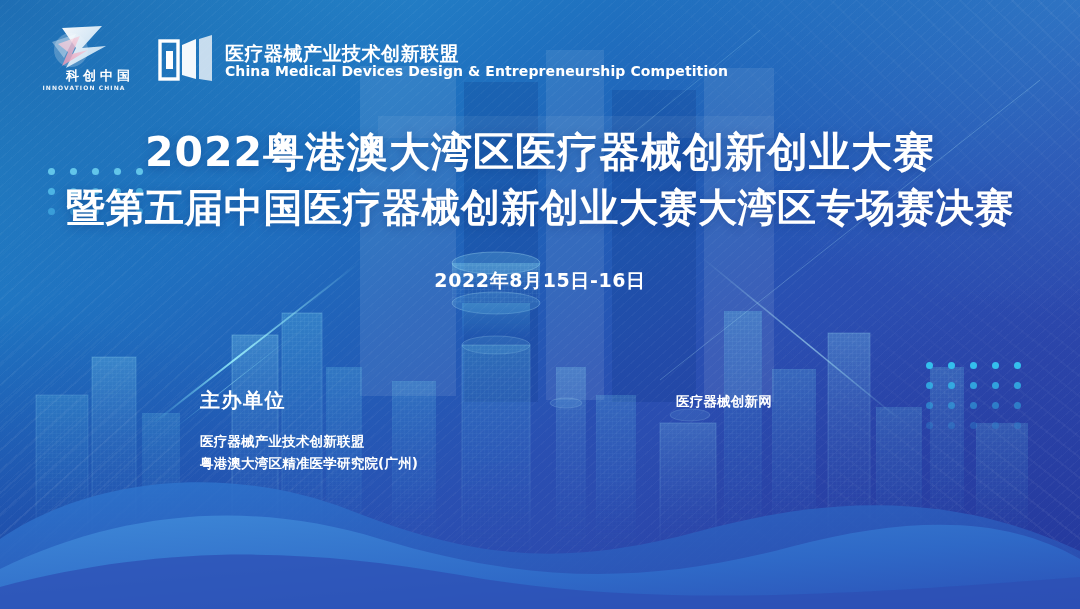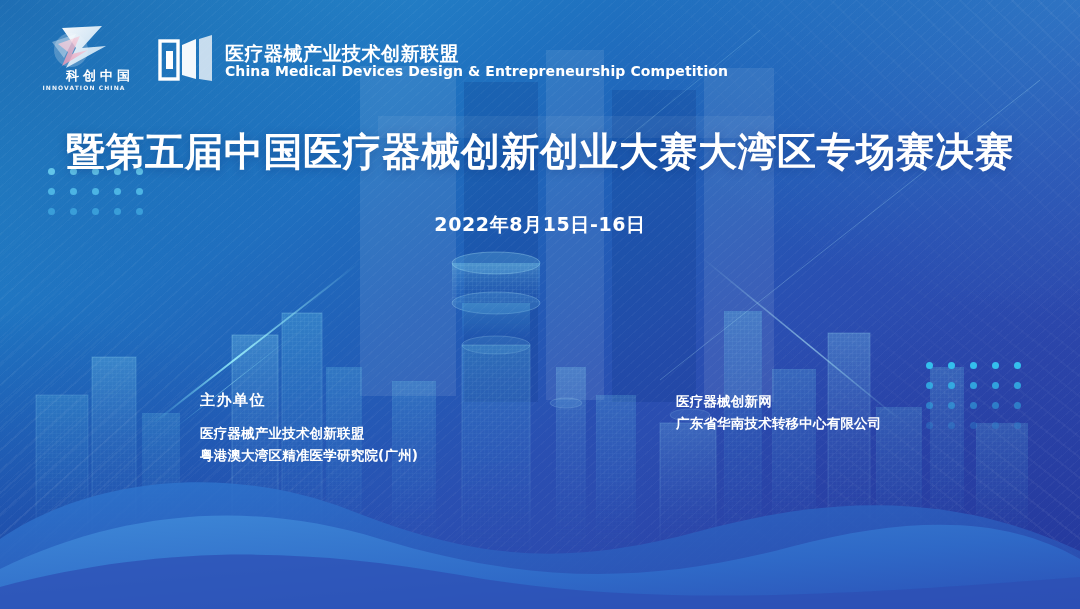--- a/index.html
+++ b/index.html
@@ -161,22 +161,22 @@
     margin-top: 32px;
     color: #ffffff; font-size: 19px; font-weight: 700;
     letter-spacing: 0.6px; white-space: nowrap;
   }
 
   
   .org { position: absolute; }
   .org-host { left: 200px; top: 390px; }
   .org-co   { left: 676px; top: 390px; }
   .org-head {
-    color: #ffffff; font-size: 15px; font-weight: 700;
-    letter-spacing: 1.5px; line-height: 20px; margin-bottom: 12px;
+    color: #ffffff; font-size: 20px; font-weight: 700;
+    letter-spacing: 1.5px; line-height: 20px; margin-bottom: 20px;
     white-space: nowrap;
   }
   .org-line {
     color: #ffffff; font-size: 13.5px; font-weight: 700;
     letter-spacing: 0.2px; line-height: 22px; white-space: nowrap;
   }
 </style>
 </head>
 <body>
 
@@ -420,28 +420,28 @@
         <path d="M41 4 L54 0 L54 46 L41 44 Z" fill="#ffffff" opacity="0.75"></path>
       </svg>
       <div class="cmd-txt">
         <div class="cmd-cn">医疗器械产业技术创新联盟</div>
         <div class="cmd-en">China Medical Devices Design &amp; Entrepreneurship Competition</div>
       </div>
     </div>
   </div>
 
   <div class="titles">
+    <div class="title-1">2022粤港澳大湾区医疗器械创新创业大赛</div>
     <div class="title-2">暨第五届中国医疗器械创新创业大赛大湾区专场赛决赛</div>
     <div class="subtitle">2022年8月15日-16日</div>
   </div>
 
   <div class="org org-host">
     <div class="org-head">主办单位</div>
     <div class="org-line">医疗器械产业技术创新联盟</div>
     <div class="org-line">粤港澳大湾区精准医学研究院(广州)</div>
   </div>
 
   <div class="org org-co">
     <div class="org-line">医疗器械创新网</div>
-    <div class="org-line">广东省华南技术转移中心有限公司</div>
   </div>
 
 </div>
 
 </body></html>

